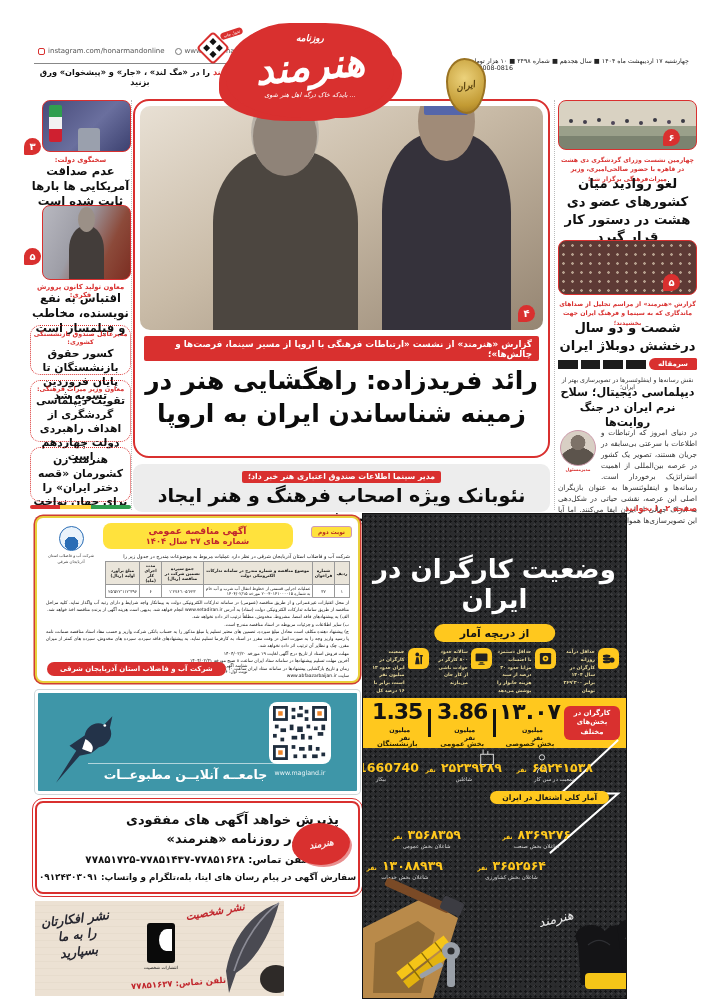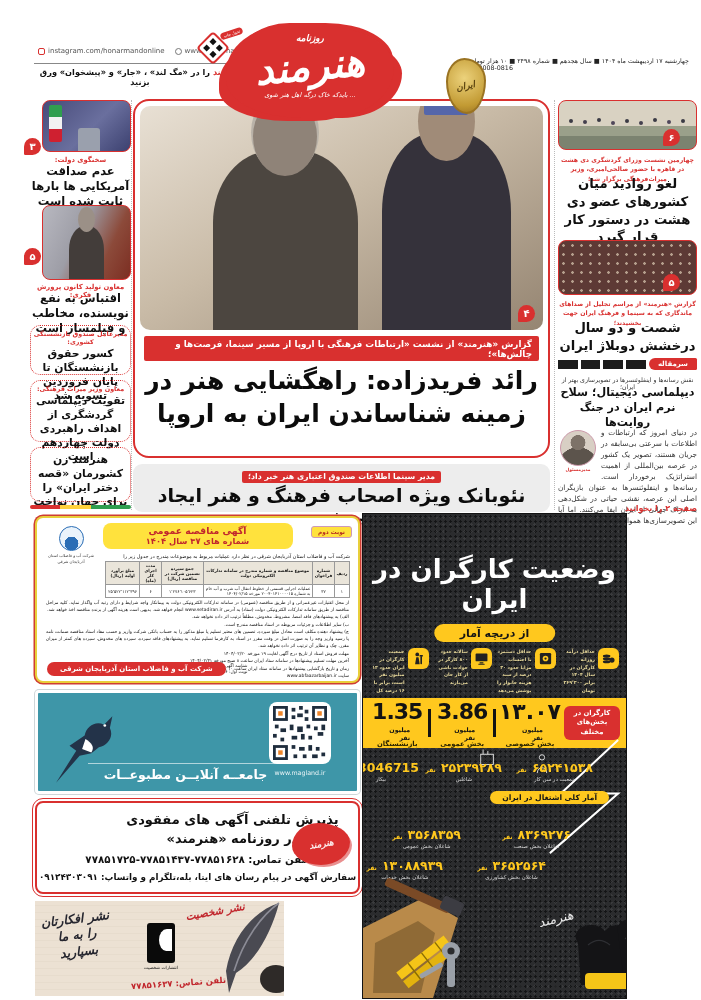--- a/index.html
+++ b/index.html
@@ -371,21 +371,21 @@
         </g>
       </svg>
     </div>
     <div class="mg-url">www.magland.ir</div>
   </div>
 
   <div class="lost">
     <div class="lost-stamp">
         <span>هنرمند</span>
       </div>
-    <div class="l1">پذیرش تلفنی آگهی های مفقودی</div>
+    <div class="l1">پذیرش خواهد آگهی های مفقودی</div>
     <div class="l2">در روزنامه «هنرمند»</div>
     <div class="ph-line">تلفن تماس: ۷۷۸۵۱۶۲۸-۷۷۸۵۱۴۳۷-۷۷۸۵۱۷۲۵</div>
     <div class="ord">سفارش آگهی در پیام رسان های ایتا، بله،تلگرام و واتساپ: ۰۹۱۲۴۳۰۳۰۹۱</div>
   </div>
 
   <div class="pub">
     <div class="pub-script">نشر افکارتان را به ما بسپارید</div>
     <div class="pub-red">نشر شخصیت</div>
     <div class="pub-logo"></div>
     <div class="pub-brand">انتشارات شخصیت</div>
@@ -477,21 +477,21 @@
 
     <div class="st" style="right:33px; top:243px">
       <span class="st-val">۶۵۲۴۱۵۳۸</span> <span class="st-unit">نفر</span>
       <div class="st-lab">جمعیت در سن کار</div>
     </div>
     <div class="st" style="right:124px; top:243px">
       <span class="st-val">۲۵۲۳۹۲۸۹</span> <span class="st-unit">نفر</span>
       <div class="st-lab">شاغلین</div>
     </div>
     <div class="st" style="right:207px; top:243px">
-      <span class="st-val">3046715</span> <span class="st-unit">نفر</span>
+      <span class="st-val">1660740</span> <span class="st-unit">نفر</span>
       <div class="st-lab">بیکار</div>
     </div>
     <div class="st" style="right:265px; top:243px">
       <span class="st-val">13004729</span> <span class="st-unit">نفر</span>
       <div class="st-lab">شاغلین بخش خصوصی</div>
     </div>
 
     <div class="ig-pill2">آمار کلی اشتغال در ایران</div>
 
     <div class="st" style="right:55px; top:310px">

